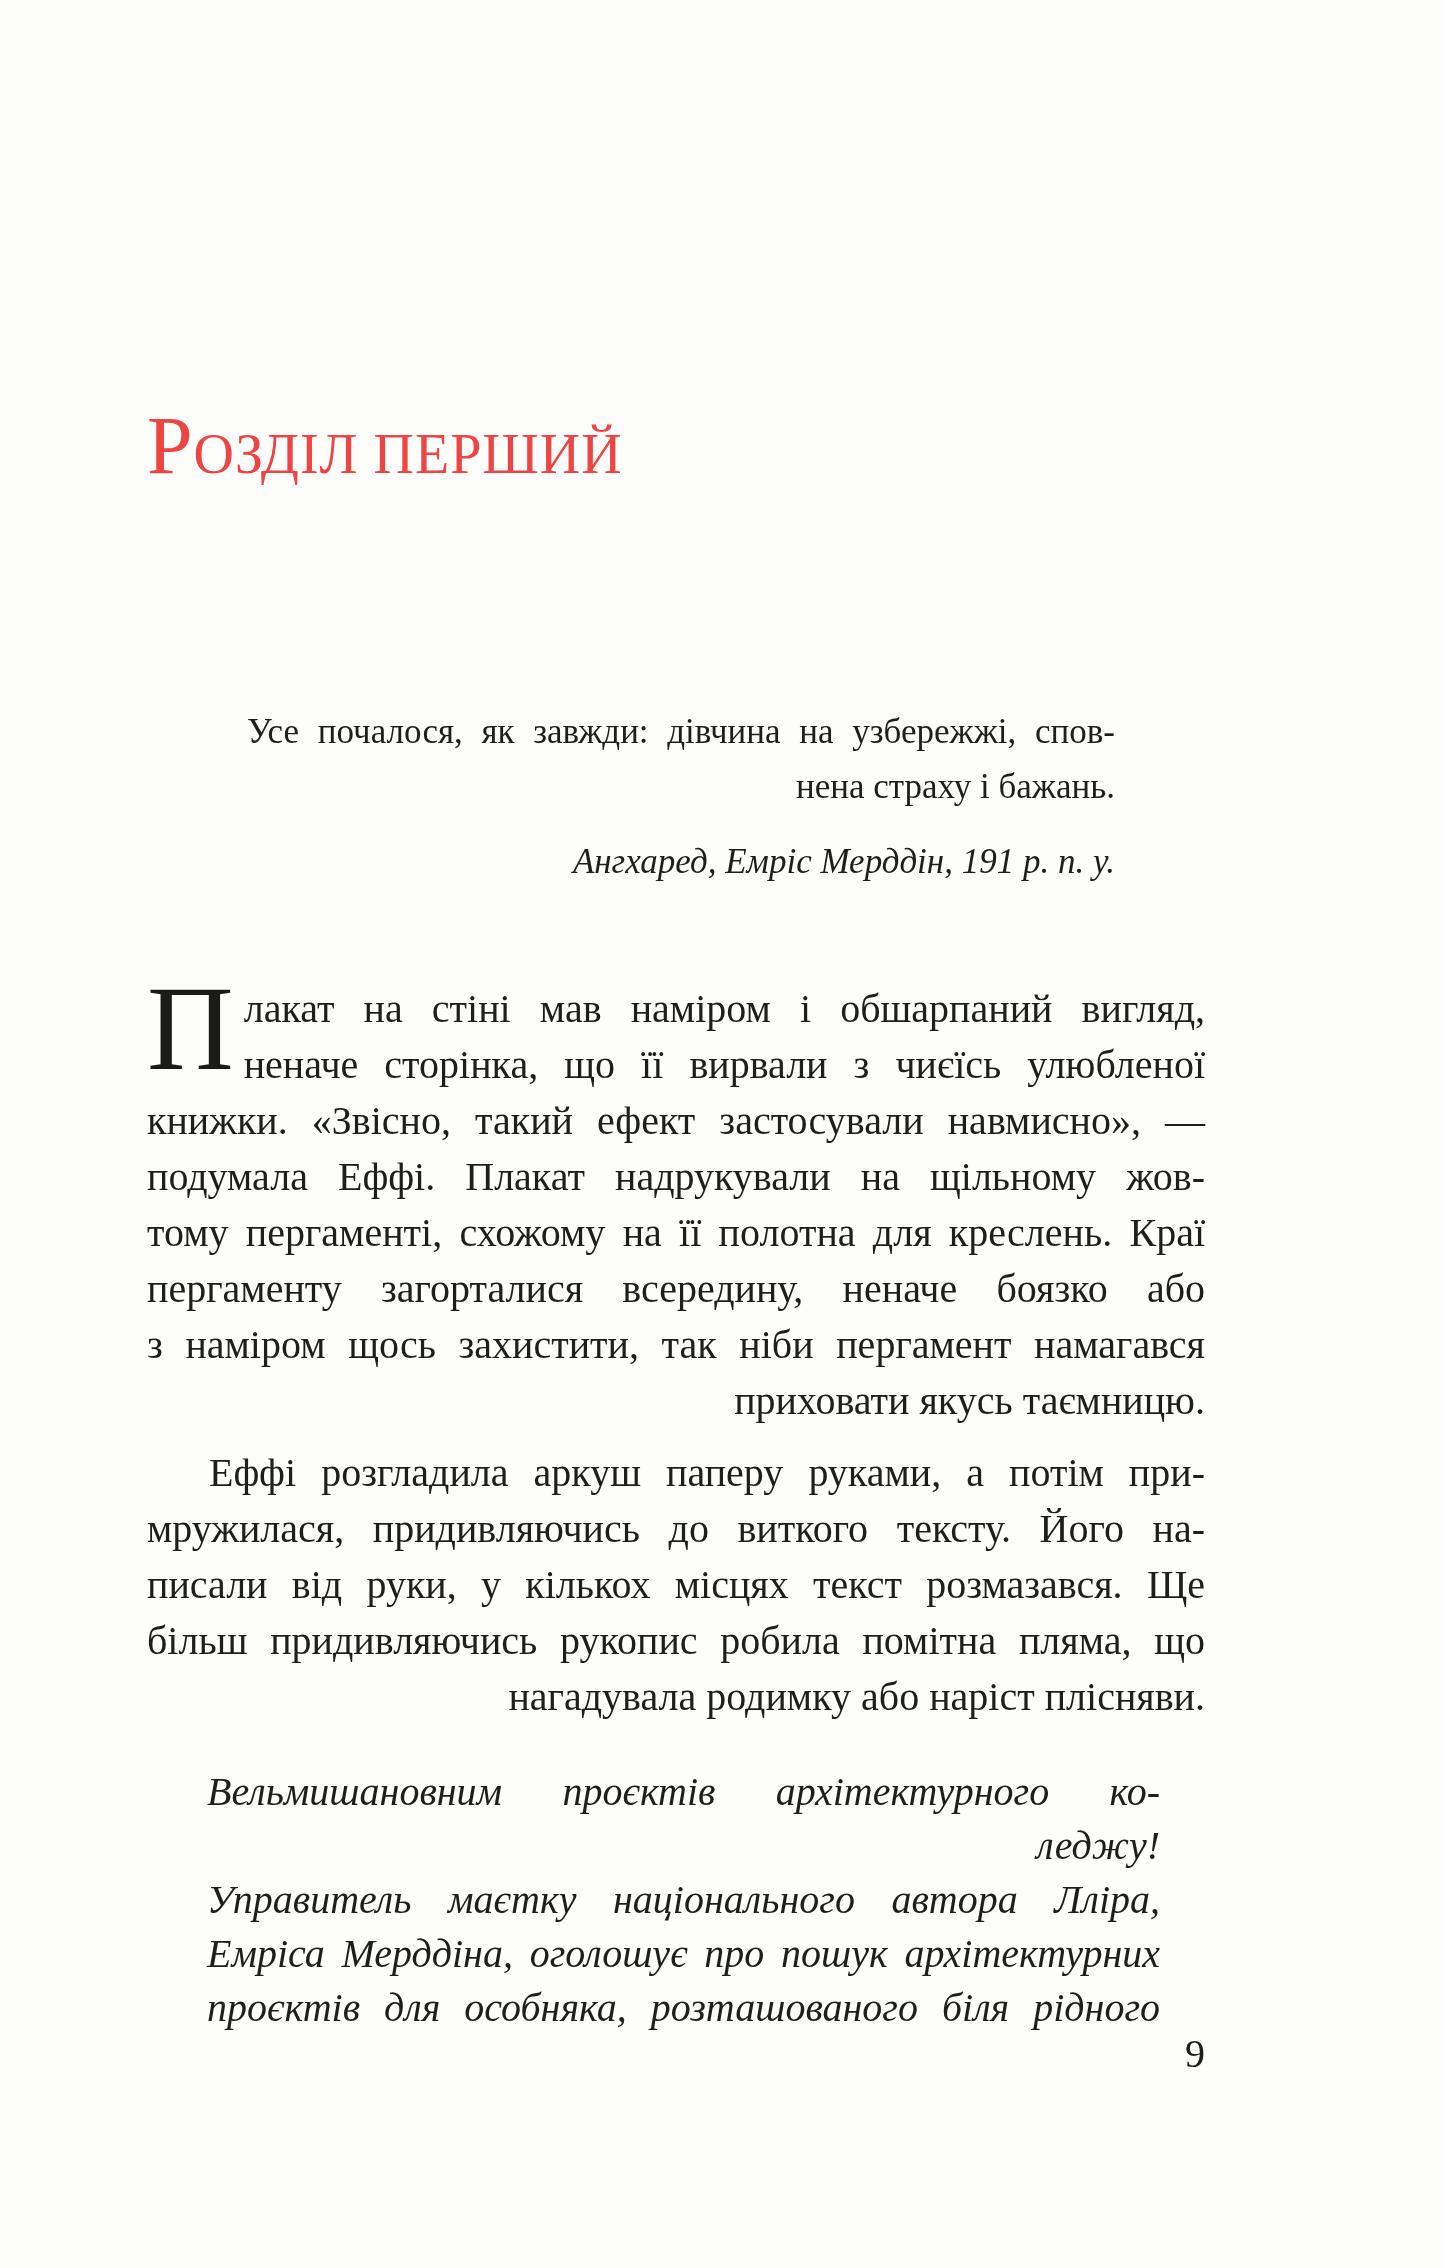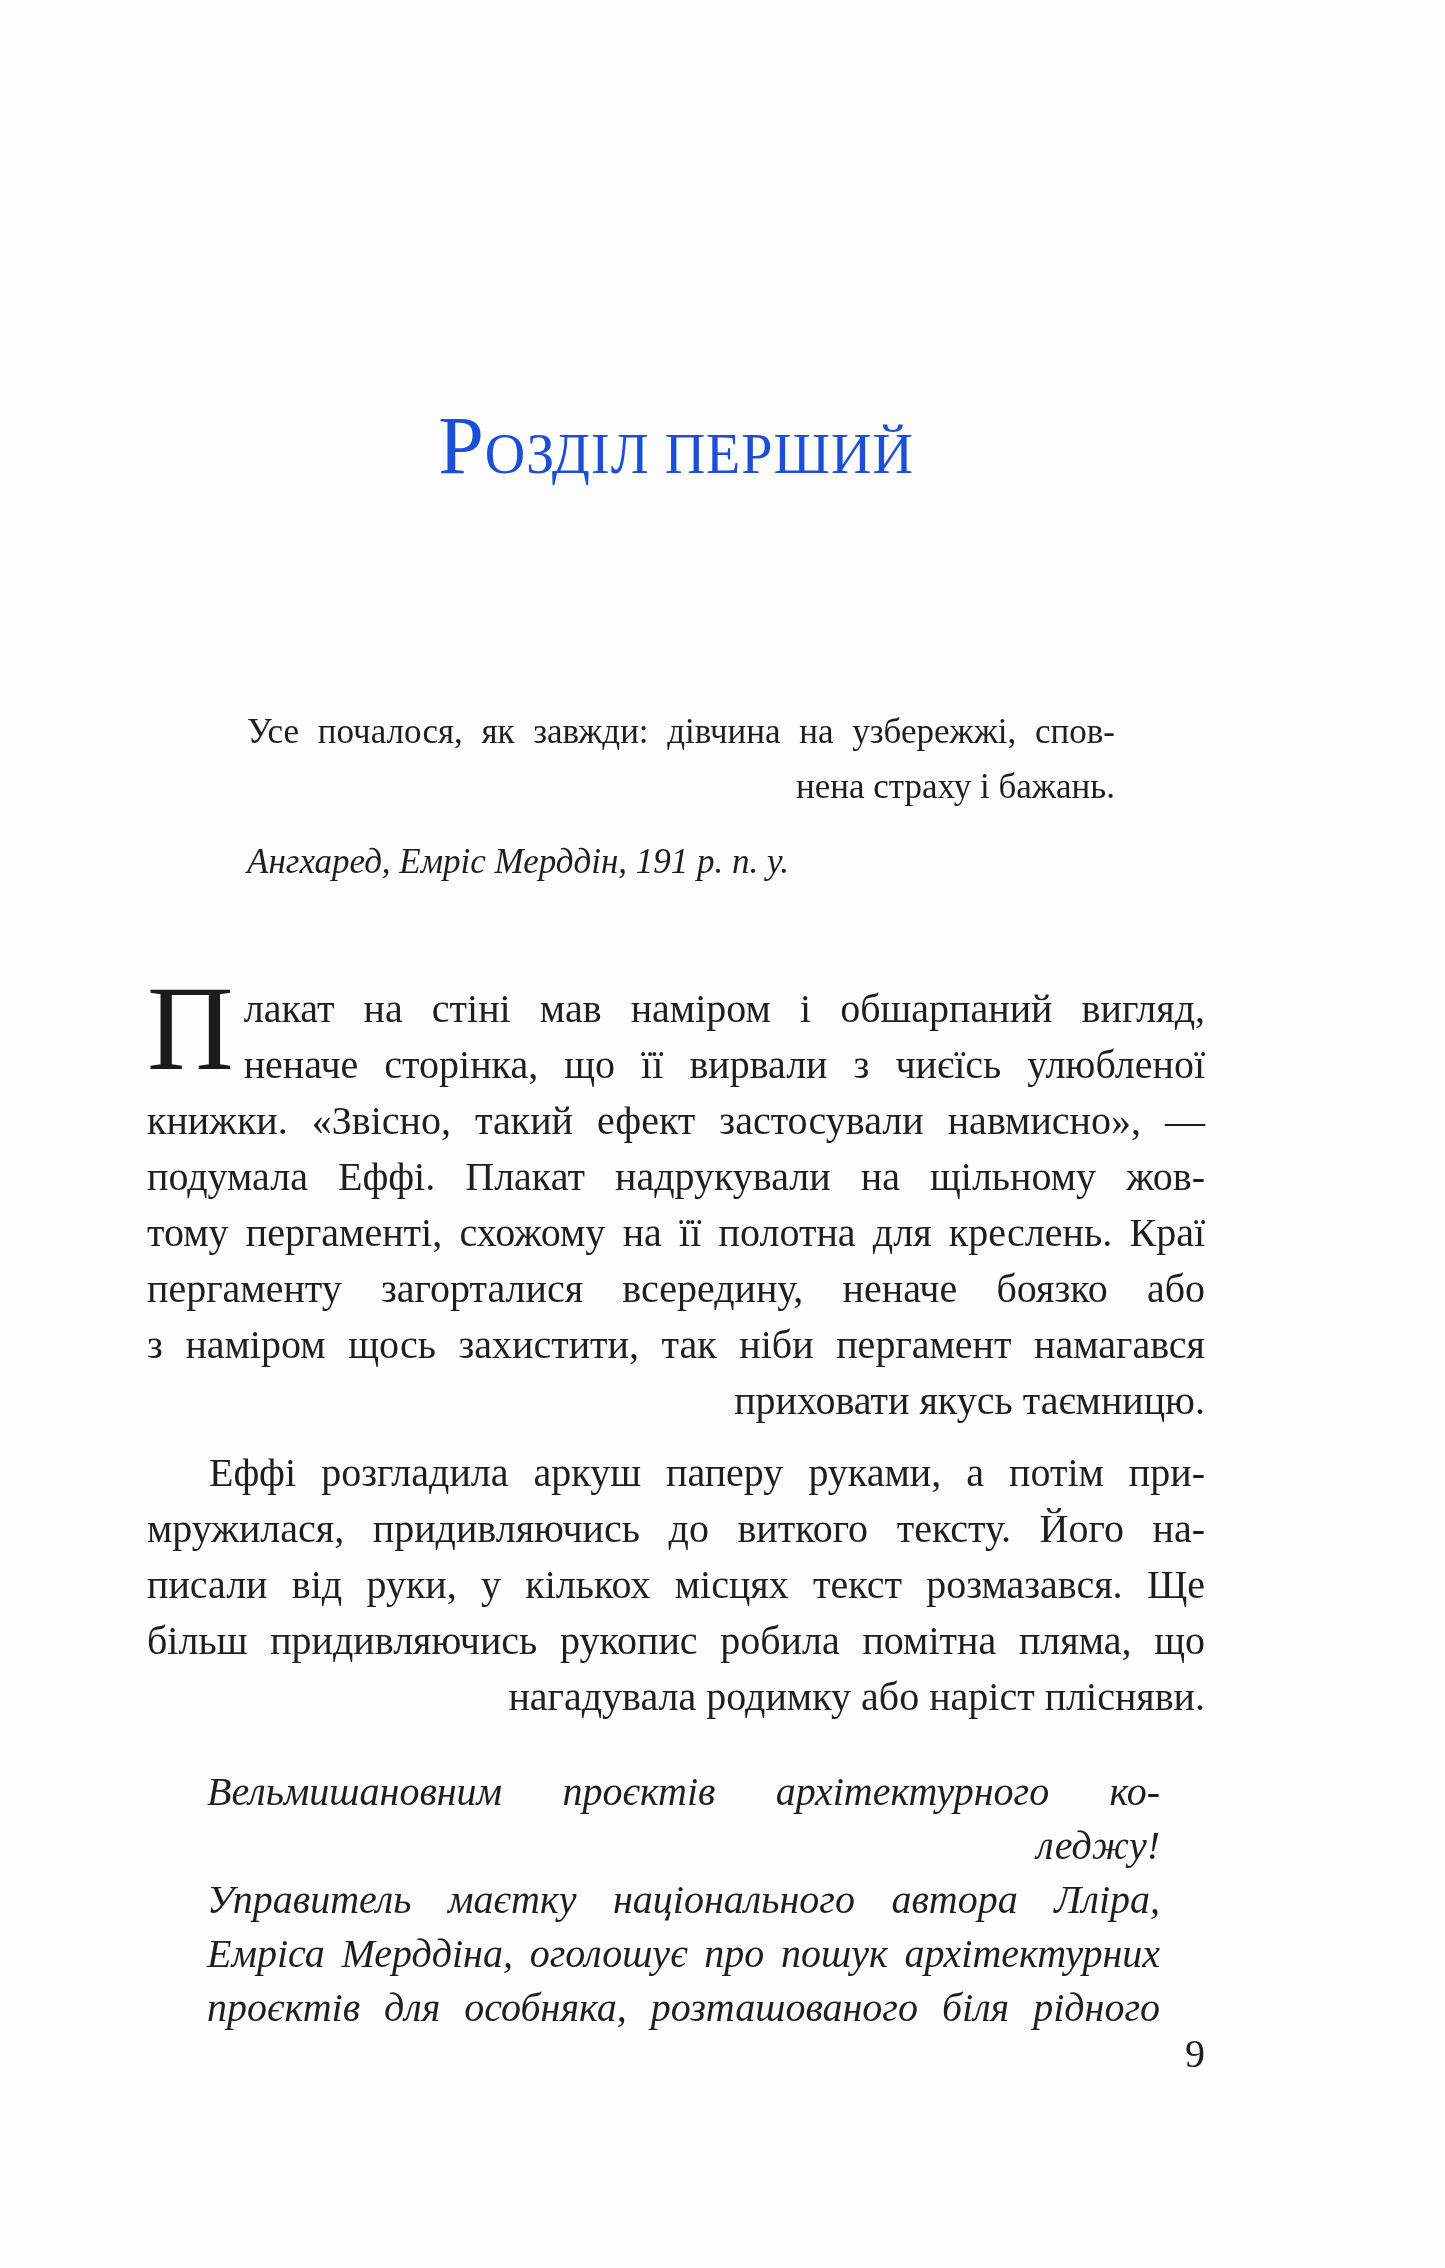--- a/index.html
+++ b/index.html
@@ -18,40 +18,39 @@
     position: absolute;
     left: 147px;
     top: 0;
     width: 1058px; 
   }
 
   .chapter-title {
     margin-top: 400px;
     height: 92px;
     line-height: 92px;
-    text-align: center;
     text-transform: uppercase;
     font-size: 56px;
-    color: #1d4ed8;
+    color: #ef4444;
     letter-spacing: 1px;
   }
   .chapter-title::first-letter {
     font-size: 82px;
   }
 
   .epigraph {
     margin-top: 212px;
     margin-left: 100px;
     margin-right: 90px;
     font-size: 35px;
     line-height: 55px;
   }
   .epigraph-attribution {
     margin-top: 20px;
-    text-align: left;
+    text-align: right;
     font-style: italic;
     font-size: 35px;
     line-height: 55px;
   }
 
   .body-text {
     margin-top: 92px;
     font-size: 40px;
     line-height: 56px;
   }

